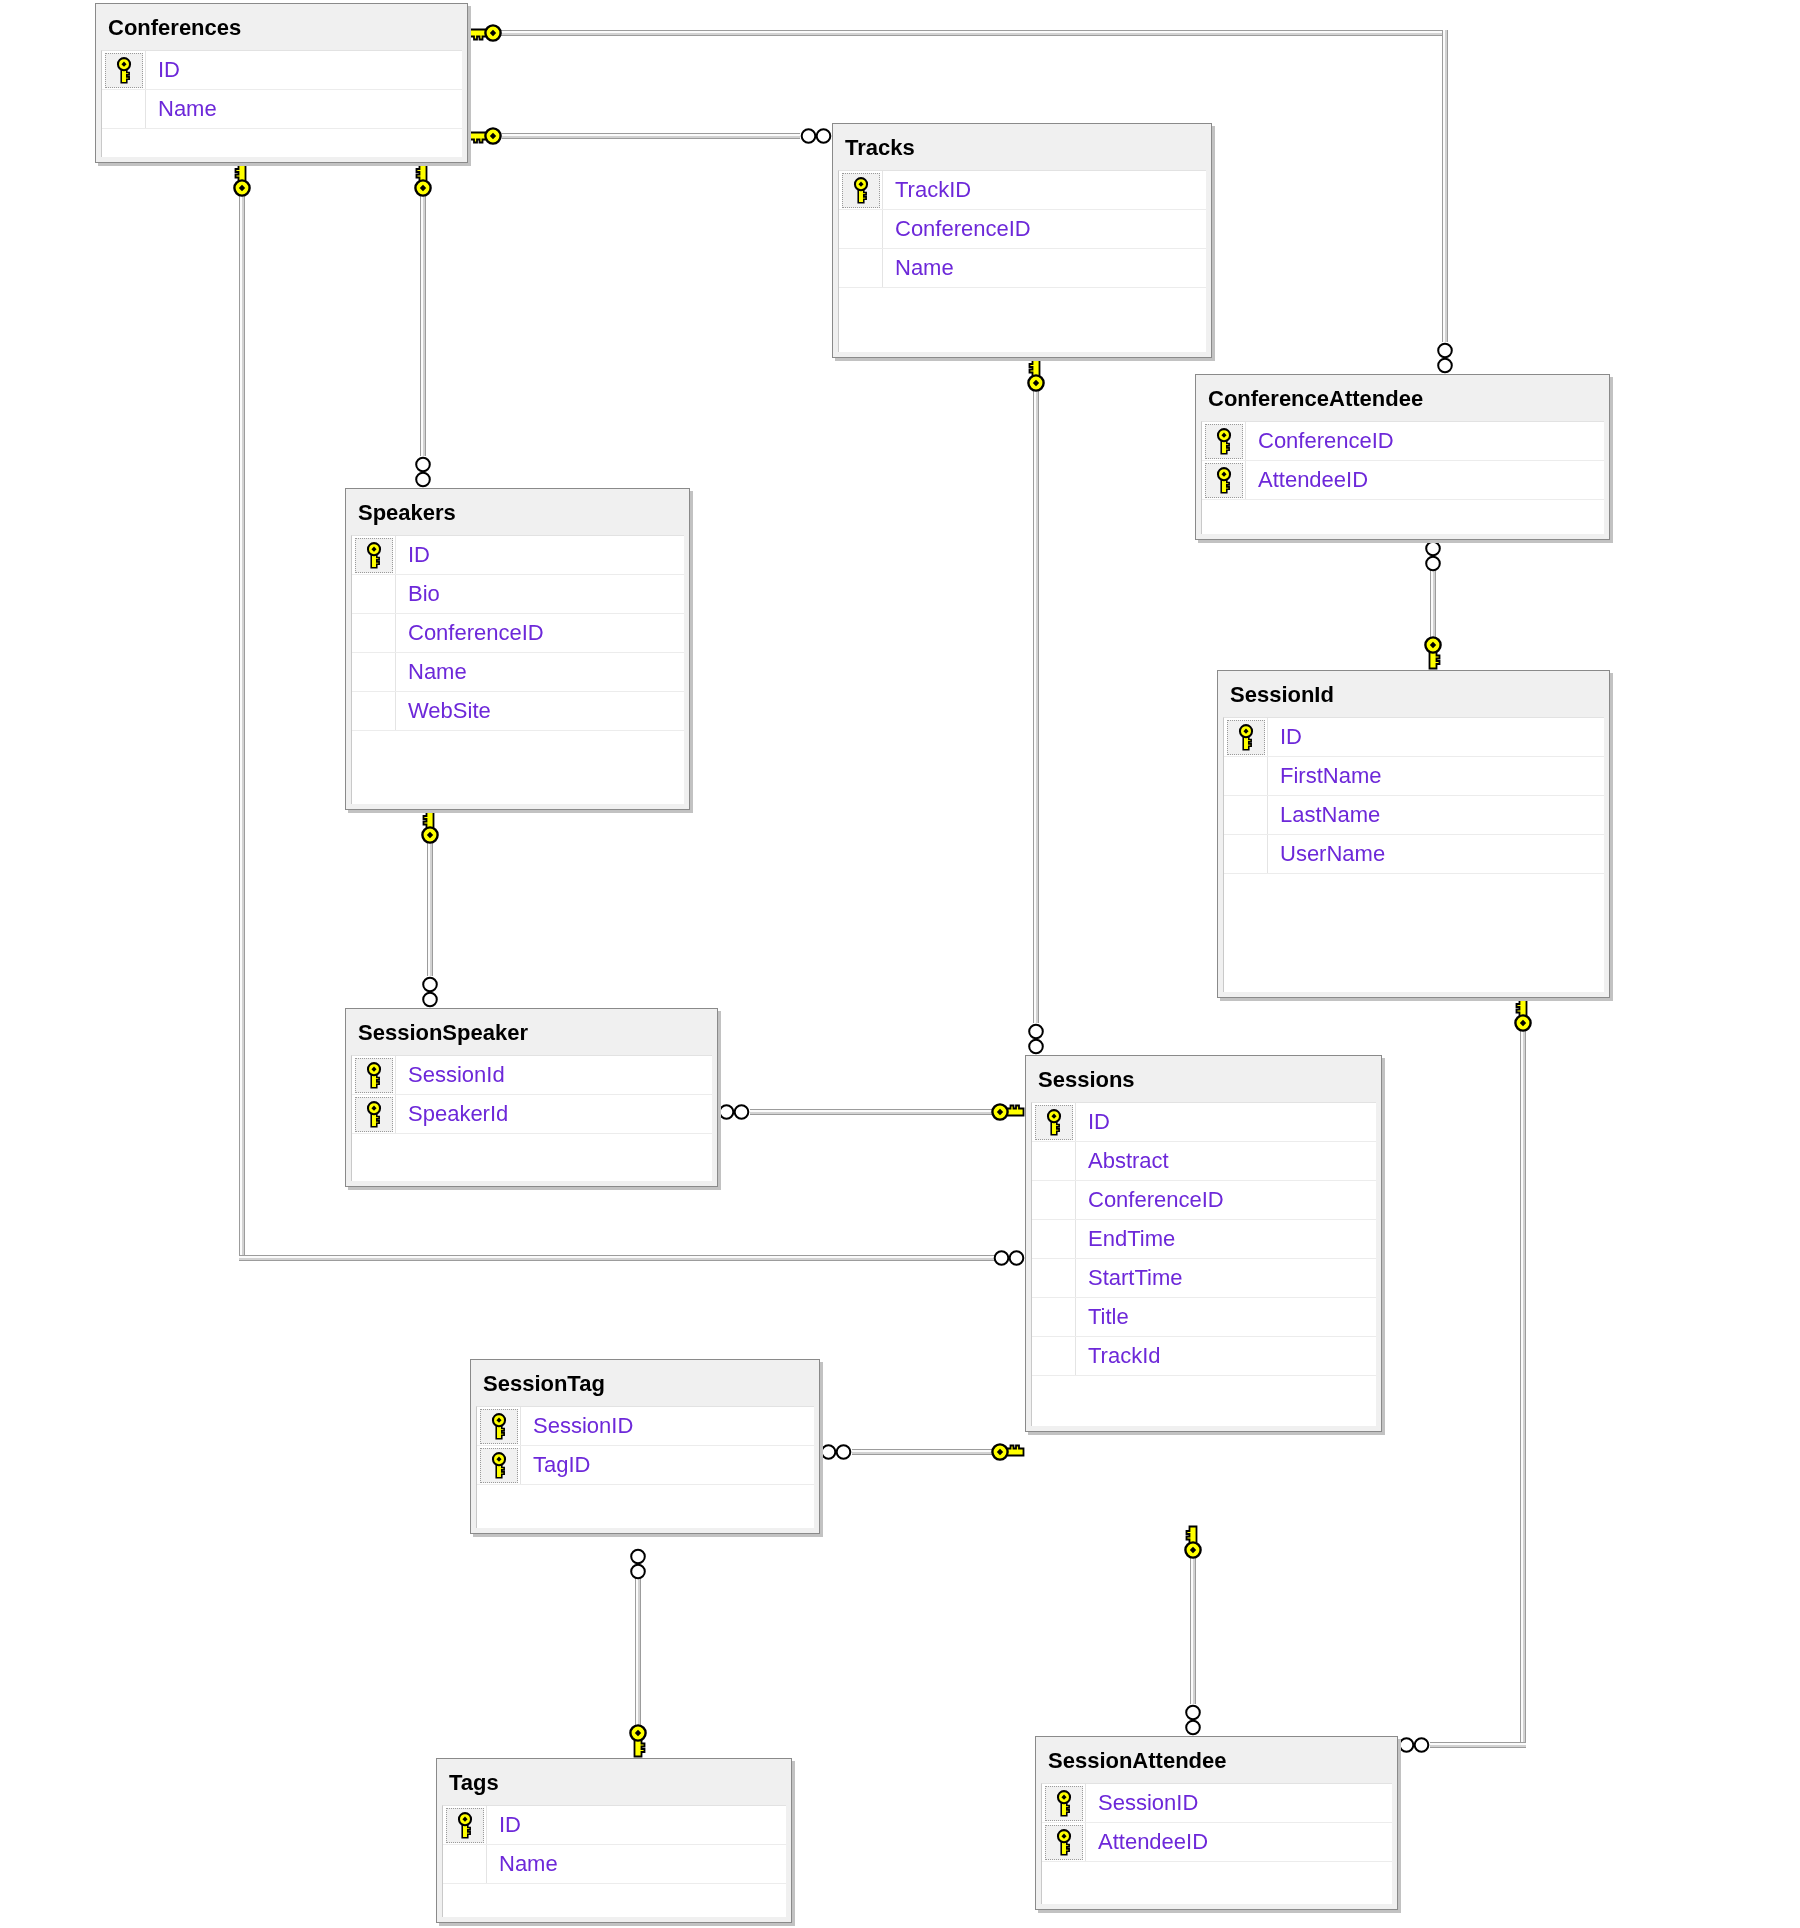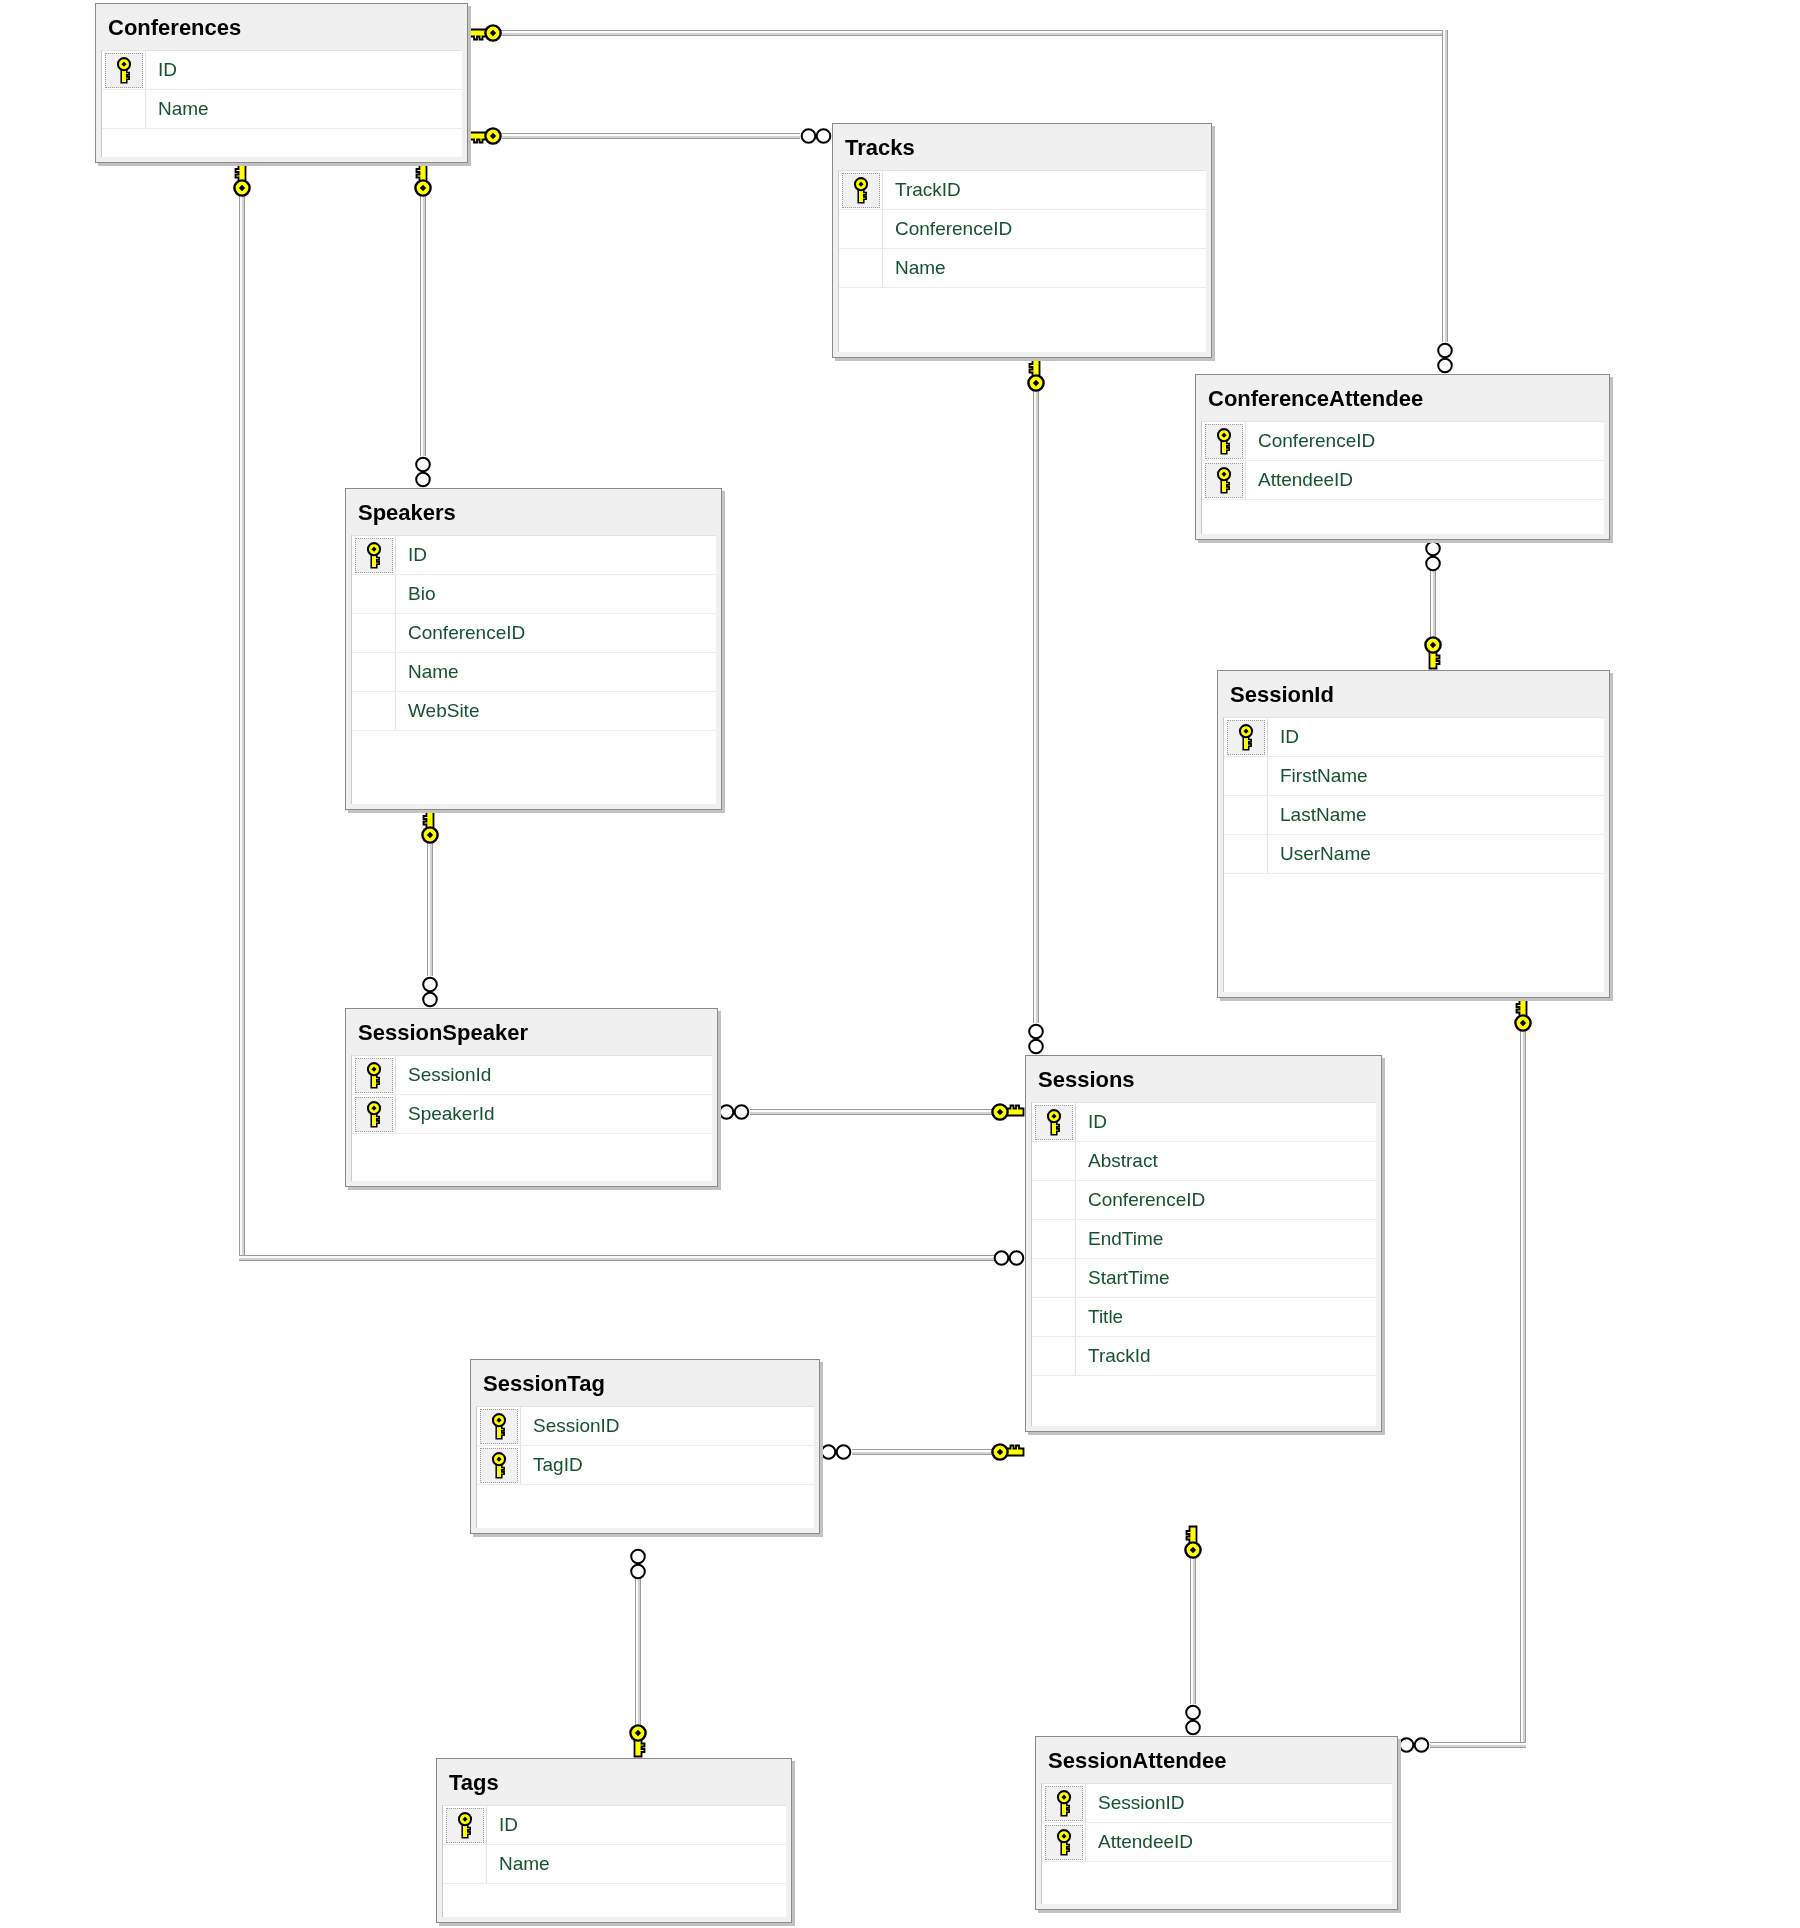--- a/index.html
+++ b/index.html
@@ -32,21 +32,21 @@
     box-sizing:border-box;flex:0 0 44px;height:100%;
     border-right:1px solid #e4e4e4;
     display:flex;align-items:center;justify-content:center;
   }
   .keybox{
     box-sizing:border-box;width:38px;height:35px;background:#f1f1f1;
     border:1px dotted #9a9a9a;
     display:flex;align-items:center;justify-content:center;
   }
   .cell-name{
-    font-size:19px;color:#14532d;padding-left:12px;white-space:nowrap;overflow:hidden;
+    font-size:22px;color:#6d28d9;padding-left:12px;white-space:nowrap;overflow:hidden;
   }
   
   .h-line{
     position:absolute;height:6px;
     background:linear-gradient(to bottom,#9c9c9c 0 1px,#fbfbfb 1px 3px,#d2d2d2 3px 5px,#9c9c9c 5px 6px);
   }
   .v-line{
     position:absolute;width:6px;
     background:linear-gradient(to right,#9c9c9c 0 1px,#fbfbfb 1px 3px,#d2d2d2 3px 5px,#9c9c9c 5px 6px);
   }
@@ -319,21 +319,21 @@
                   <circle cx="10" cy="25" r="7.6" fill="#ffff00" stroke="#000" stroke-width="2.6"></circle>
                   <path d="M10,21.8 L13.2,25 L10,28.2 L6.8,25 Z" fill="#000"></path>
                 </svg>
               </div>
             </div>
           </div>
           <div class="cell-name">AttendeeID</div>
         </div>
       </div>
     </div>
-    <div class="tbl" style="left: 345px; top: 488px; width: 377px; height: 322px;">
+    <div class="tbl" style="left: 345px; top: 488px; width: 345px; height: 322px;">
       <div class="tbl-header">Speakers</div>
       <div class="tbl-body">
         <div class="row">
           <div class="cell-icon">
             <div class="keybox">
               <div style="width:16px;height:27px;">
                 <svg xmlns="http://www.w3.org/2000/svg" width="16" height="27" viewBox="0 0 20 34" style="display:block;transform:rotate(180deg);">
                   <path d="M6.5,1.5 H13.5 V18 H6.5 V14.5 H3.5 V11.5 H6.5 V9 H3.5 V6 H6.5 Z" fill="#ffff00" stroke="#000" stroke-width="2"></path>
                   <circle cx="10" cy="25" r="7.6" fill="#ffff00" stroke="#000" stroke-width="2.6"></circle>
                   <path d="M10,21.8 L13.2,25 L10,28.2 L6.8,25 Z" fill="#000"></path>

